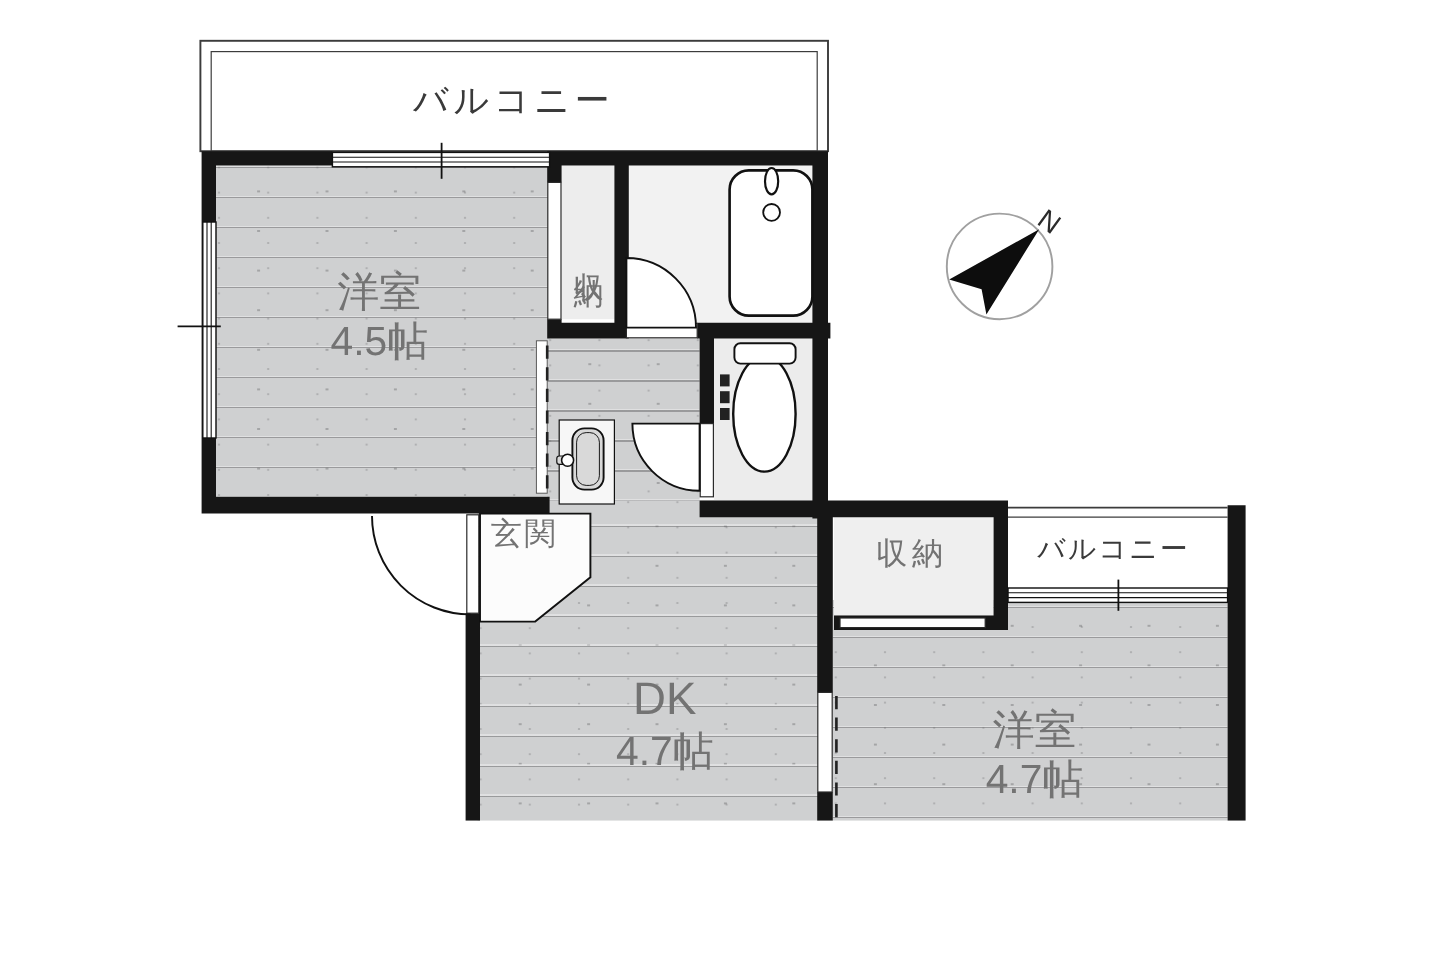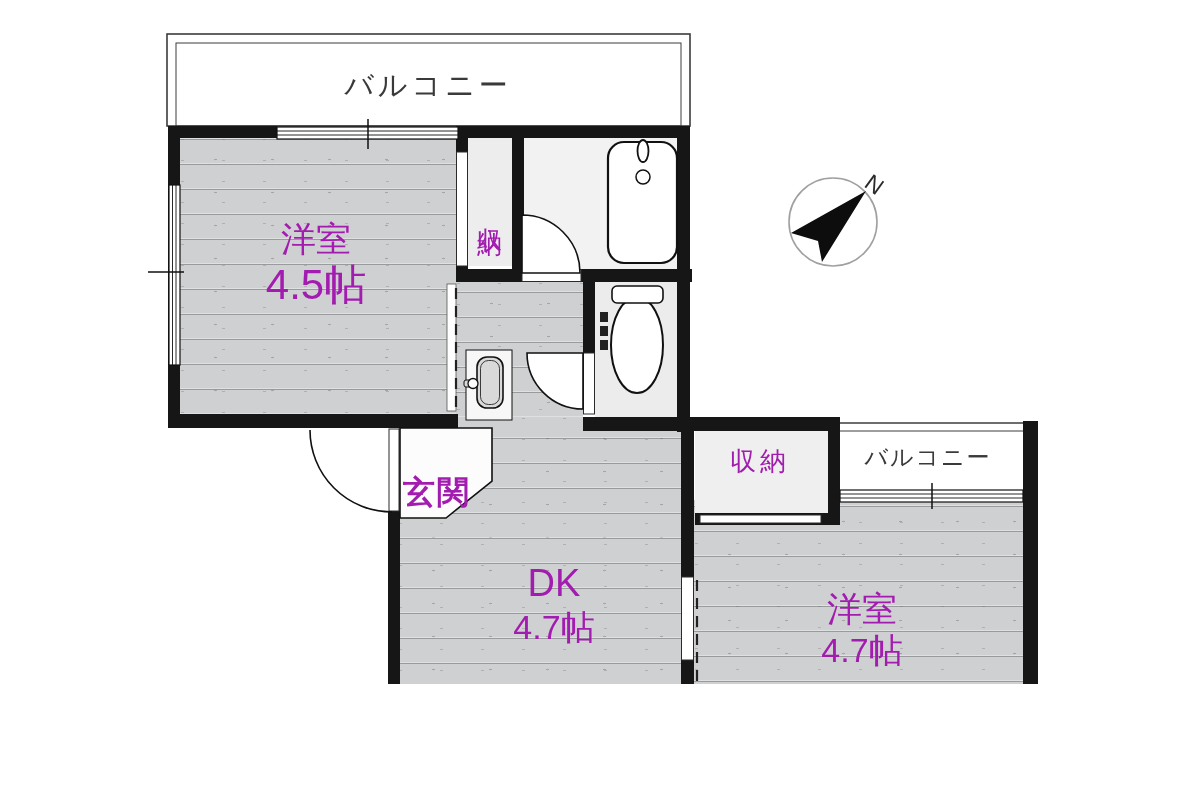--- a/index.html
+++ b/index.html
@@ -15,21 +15,21 @@
       repeating-linear-gradient(0deg, rgba(110,110,112,0.55) 0, rgba(110,110,112,0.55) 1px, transparent 1px, transparent 25px),
       repeating-linear-gradient(0deg, transparent 0, transparent 1px, rgba(255,255,255,0.35) 1px, rgba(255,255,255,0.35) 2px, transparent 2px, transparent 25px),
       radial-gradient(rgba(95,95,97,0.38) 1.2px, transparent 1.8px),
       radial-gradient(rgba(95,95,97,0.28) 1px, transparent 1.5px);
     background-size:auto,auto,57px 33px,41px 21px;
     background-position:0 0,0 0,7px 5px,23px 12px;
   }
   svg{position:absolute;left:0;top:0;}
   .lbl{
     position:absolute;transform:translate(-50%,-50%);
-    color:#a21caf;white-space:nowrap;text-align:center;line-height:1.2;
+    color:#737373;white-space:nowrap;text-align:center;line-height:1.2;
   }
   .lbl .line{white-space:nowrap;}
   .vert{writing-mode:vertical-rl;text-orientation:upright;}
 </style>
 </head>
 <body>
 
 <div id="canvas">
 
   <div class="wood" style="left:180px;top:138px;width:278px;height:277px;"></div>
@@ -186,26 +186,26 @@
     <g>
       <circle cx="833" cy="222" r="44" fill="none" stroke="#a0a0a0" stroke-width="1.6"></circle>
       <path d="M866,191 L791,233 L818,241 L822,262 Z" fill="#0d0d0d"></path>
     </g>
   </svg>
 
   <div class="lbl" style="left:428px;top:85px;font-size:29px;letter-spacing:4px;color:#3a3a3a;">バルコニー</div>
 
   <div class="lbl" style="left:316px;top:264px;font-size:35px;">
     <div class="line">洋室</div>
-    <div class="line" style="font-size:42px;">4.5帖</div>
+    <div class="line" style="font-size:34px;">4.5帖</div>
   </div>
 
   <div class="lbl vert" style="left:490px;top:212px;font-size:25px;letter-spacing:5px;">収納</div>
 
-  <div class="lbl" style="left:437px;top:492px;font-size:32px;letter-spacing:2px;font-weight:bold;">玄関</div>
+  <div class="lbl" style="left:437px;top:445px;font-size:26px;letter-spacing:2px;">玄関</div>
 
   <div class="lbl" style="left:554px;top:604px;font-size:38px;">
     <div class="line">DK</div>
     <div class="line" style="font-size:34px;">4.7帖</div>
   </div>
 
   <div class="lbl" style="left:637px;top:721px;font-size:28px;">洗</div>
 
   <div class="lbl" style="left:760px;top:462px;font-size:26px;letter-spacing:4px;">収納</div>
 

